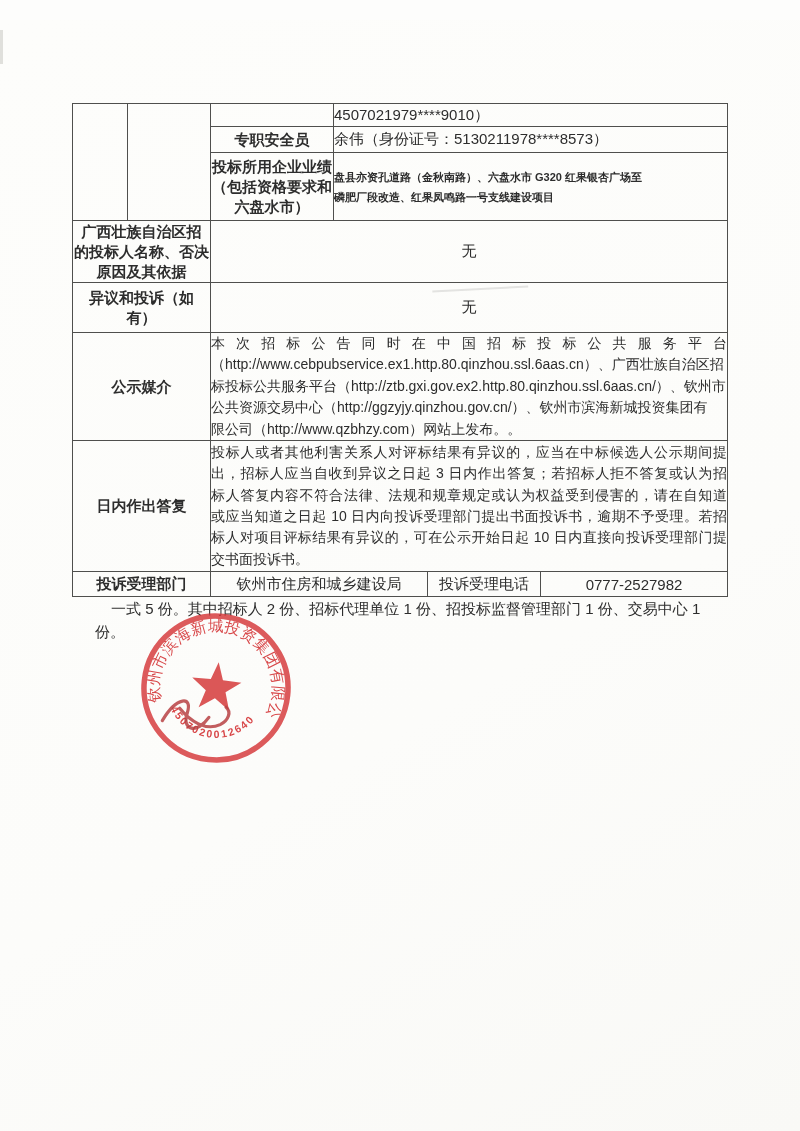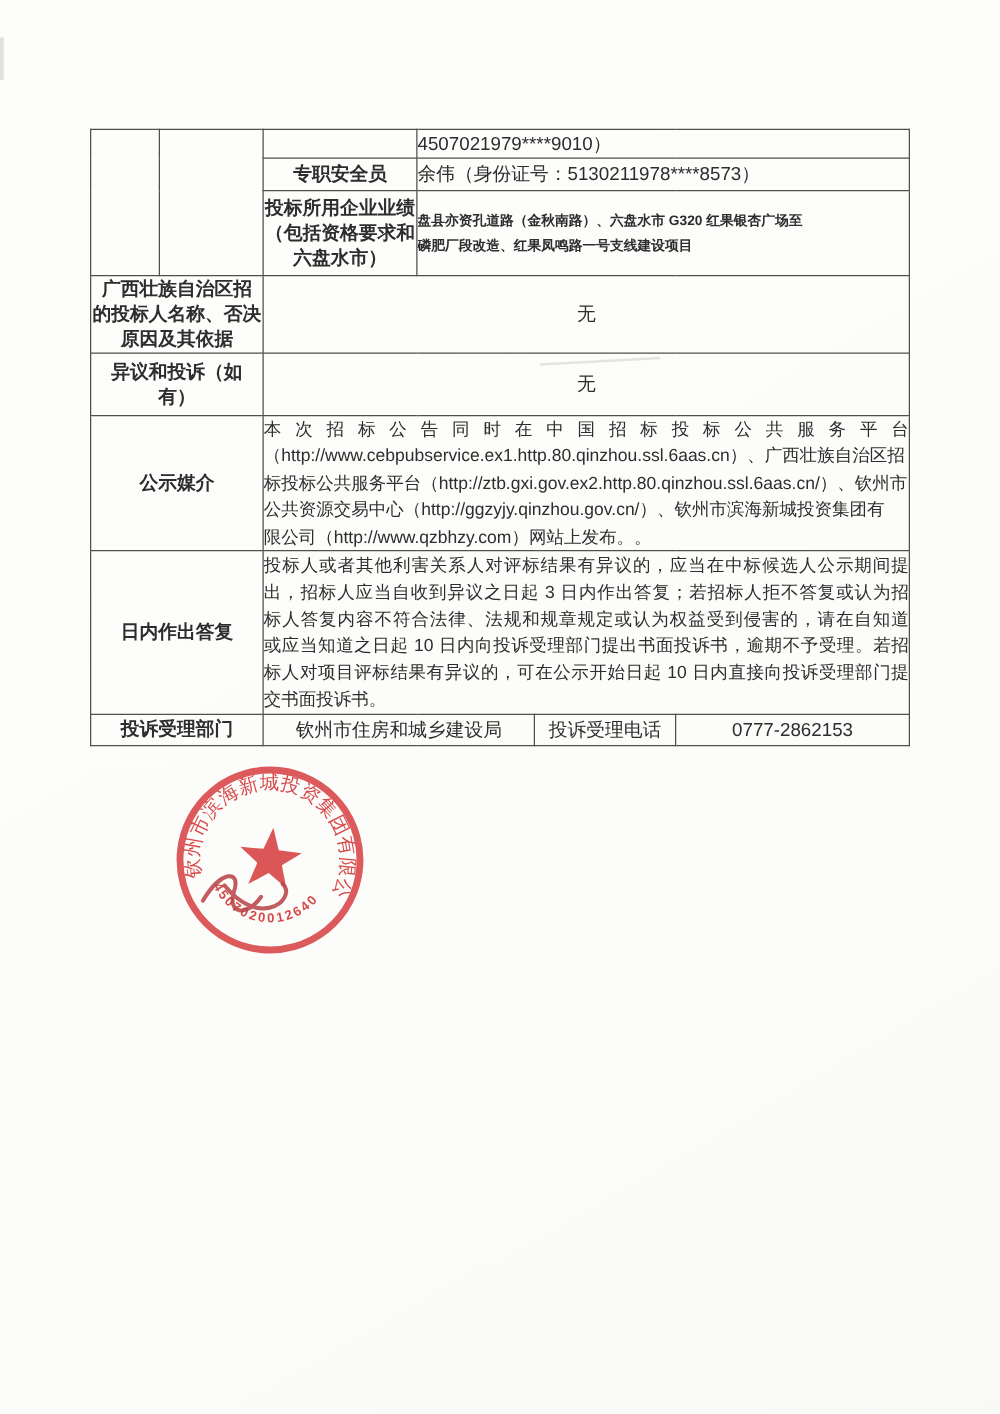--- a/index.html
+++ b/index.html
@@ -131,25 +131,29 @@
           <div class="ln fill">标人答复内容不符合法律、法规和规章规定或认为权益受到侵害的，请在自知道</div>
           <div class="ln fill">或应当知道之日起 10 日内向投诉受理部门提出书面投诉书，逾期不予受理。若招</div>
           <div class="ln fill">标人对项目评标结果有异议的，可在公示开始日起 10 日内直接向投诉受理部门提</div>
           <div class="ln">交书面投诉书。</div>
         </td>
       </tr>
       <tr style="height:25px">
         <td colspan="2" class="lbl">投诉受理部门</td>
         <td colspan="2" class="center">钦州市住房和城乡建设局</td>
         <td class="center">投诉受理电话</td>
-        <td class="center">0777-2862153</td>
+        <td class="center">0777-2527982</td>
       </tr>
     </tbody>
   </table>
 
+  <div class="footer-note">
+    <div class="fline1">一式 5 份。其中招标人 2 份、招标代理单位 1 份、招投标监督管理部门 1 份、交易中心 1</div>
+    <div>份。</div>
+  </div>
 
   <svg class="seal" viewBox="0 0 160 160" aria-hidden="true">
     <defs>
       <path id="sealArcTop" d="M 26.4 99.5 A 57 57 0 1 1 133.6 99.5" fill="none"></path>
       <path id="sealArcBottom" d="M 35.9 103.5 A 50 50 0 0 0 124.1 103.5" fill="none"></path>
     </defs>
     <circle cx="80" cy="80" r="72" fill="none" stroke="#d5393b" stroke-width="5.5" opacity="0.9"></circle>
     <text font-size="15.5" letter-spacing="0.3" fill="#d5393b">
       <textPath href="#sealArcTop" startOffset="0">钦州市滨海新城投资集团有限公司</textPath>
     </text>

